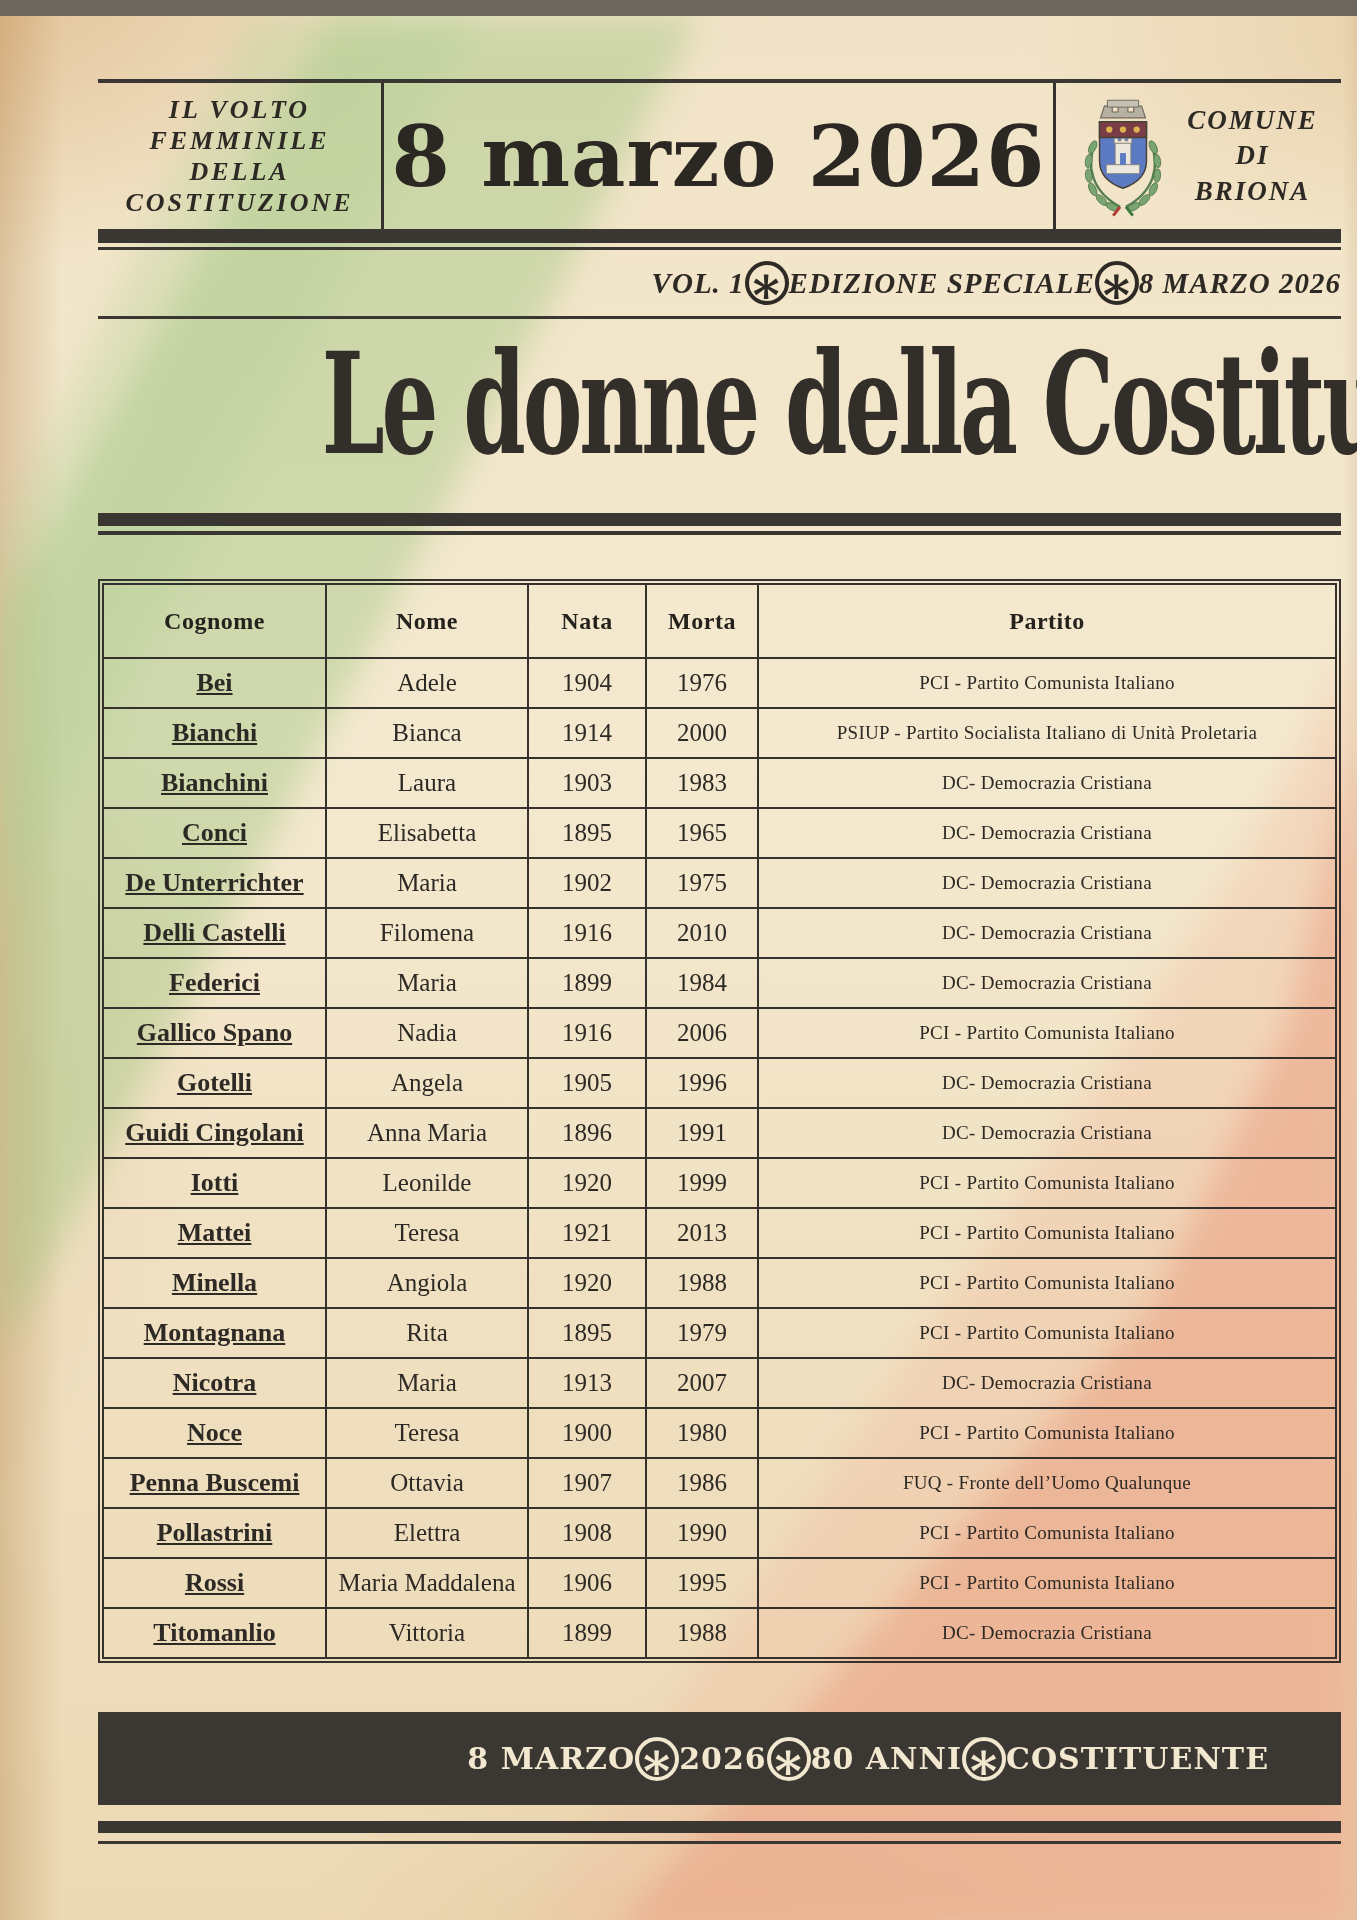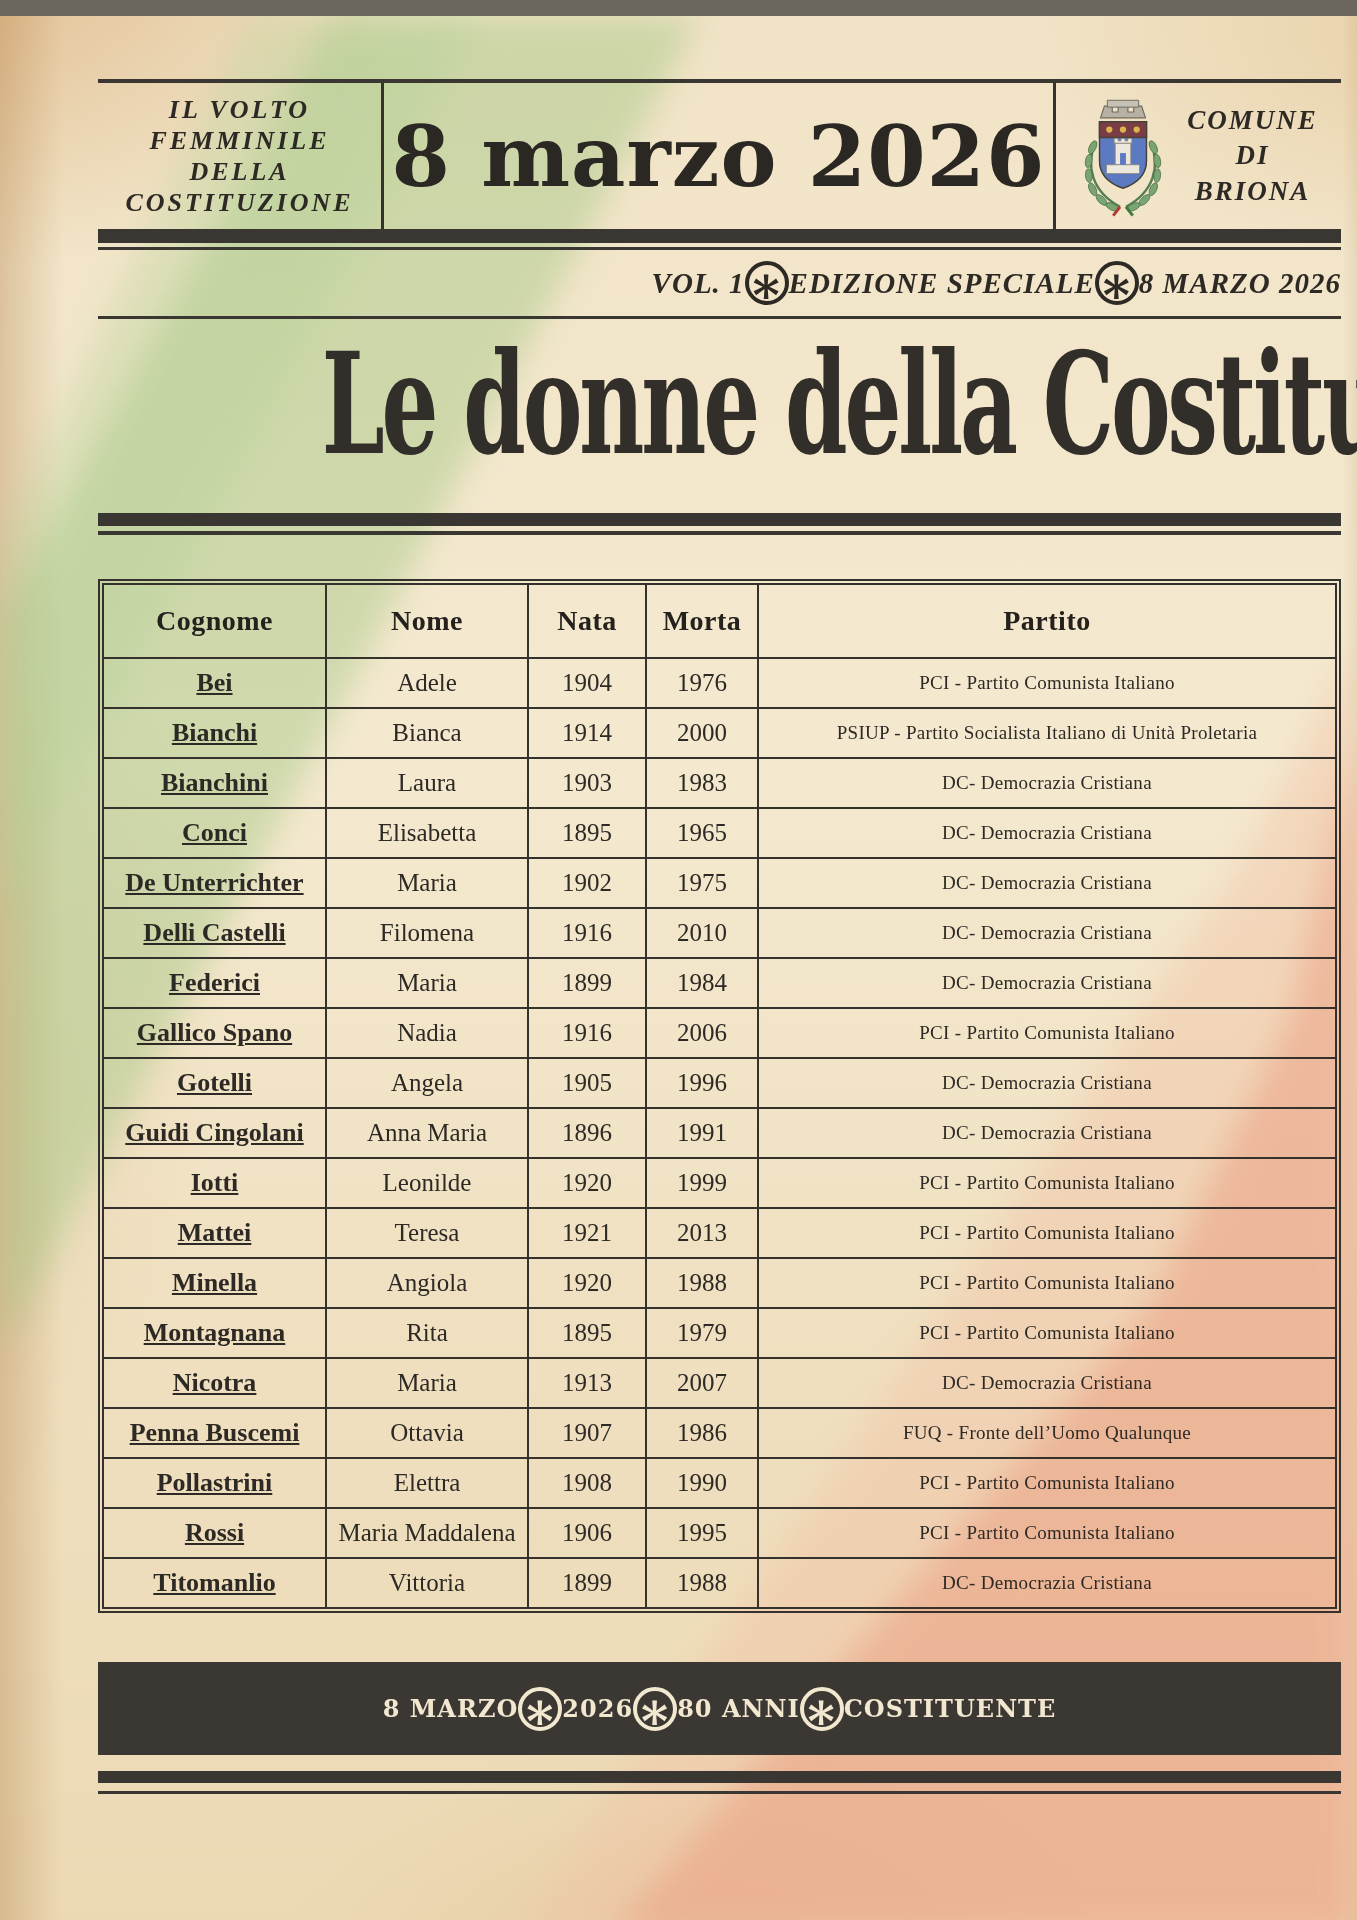--- a/index.html
+++ b/index.html
@@ -44,28 +44,28 @@
     font-family:"DejaVu Serif",serif;font-weight:bold;font-size:140px;letter-spacing:-5px;
     white-space:nowrap;transform:scaleX(.64);transform-origin:50% 50%;color:#322e29;}
 
   .dr-thick{height:13px;background:#3a3631;}
   .dr-thin{height:4px;background:#3a3631;margin-top:5px;}
   .headline-rule{margin-top:50px;}
 
   .table-outer{margin-top:44px;border:2px solid #35312c;padding:2px;}
   table{width:100%;border-collapse:collapse;}
   th,td{border:2px solid #35312c;text-align:center;vertical-align:middle;}
-  th{height:70px;font-size:28px;font-weight:bold;letter-spacing:.5px;color:#25221e;}
+  th{height:70px;font-size:24px;font-weight:bold;letter-spacing:.5px;color:#25221e;}
   td{height:48px;font-size:25px;color:#2d2924;padding:0 5px;}
   td.c-cognome{font-weight:bold;font-size:26px;text-decoration:underline;}
   td.c-partito{font-size:19px;letter-spacing:.3px;}
 
   .footer-bar{margin-top:49px;height:93px;background:#3b3733;display:flex;align-items:center;
-    justify-content:center;padding:0 72px;color:#f2e7cf;
-    font-family:"DejaVu Serif",serif;font-weight:bold;font-size:24px;letter-spacing:1px;}
+    justify-content:flex-end;padding:0 72px;color:#f2e7cf;
+    font-family:"DejaVu Serif",serif;font-weight:bold;font-size:30px;letter-spacing:1px;}
   .bottom-rules{margin-top:16px;}
   .br-thick{height:12px;background:#3a3631;}
   .br-thin{height:3px;background:#3a3631;margin-top:8px;}
 </style>
 </head>
 <body>
 
 <div class="page">
 
   <svg class="bands" width="1357" height="1920" viewBox="0 0 1357 1920" aria-hidden="true">
@@ -273,20 +273,27 @@
               <td class="c-partito">PCI - Partito Comunista Italiano</td>
             </tr>
             <tr>
               <td class="c-cognome">Nicotra</td>
               <td class="c-nome">Maria</td>
               <td class="c-nata">1913</td>
               <td class="c-morta">2007</td>
               <td class="c-partito">DC- Democrazia Cristiana</td>
             </tr>
             <tr>
+              <td class="c-cognome">Noce</td>
+              <td class="c-nome">Teresa</td>
+              <td class="c-nata">1900</td>
+              <td class="c-morta">1980</td>
+              <td class="c-partito">PCI - Partito Comunista Italiano</td>
+            </tr>
+            <tr>
               <td class="c-cognome">Penna Buscemi</td>
               <td class="c-nome">Ottavia</td>
               <td class="c-nata">1907</td>
               <td class="c-morta">1986</td>
               <td class="c-partito">FUQ - Fronte dell’Uomo Qualunque</td>
             </tr>
             <tr>
               <td class="c-cognome">Pollastrini</td>
               <td class="c-nome">Elettra</td>
               <td class="c-nata">1908</td>

